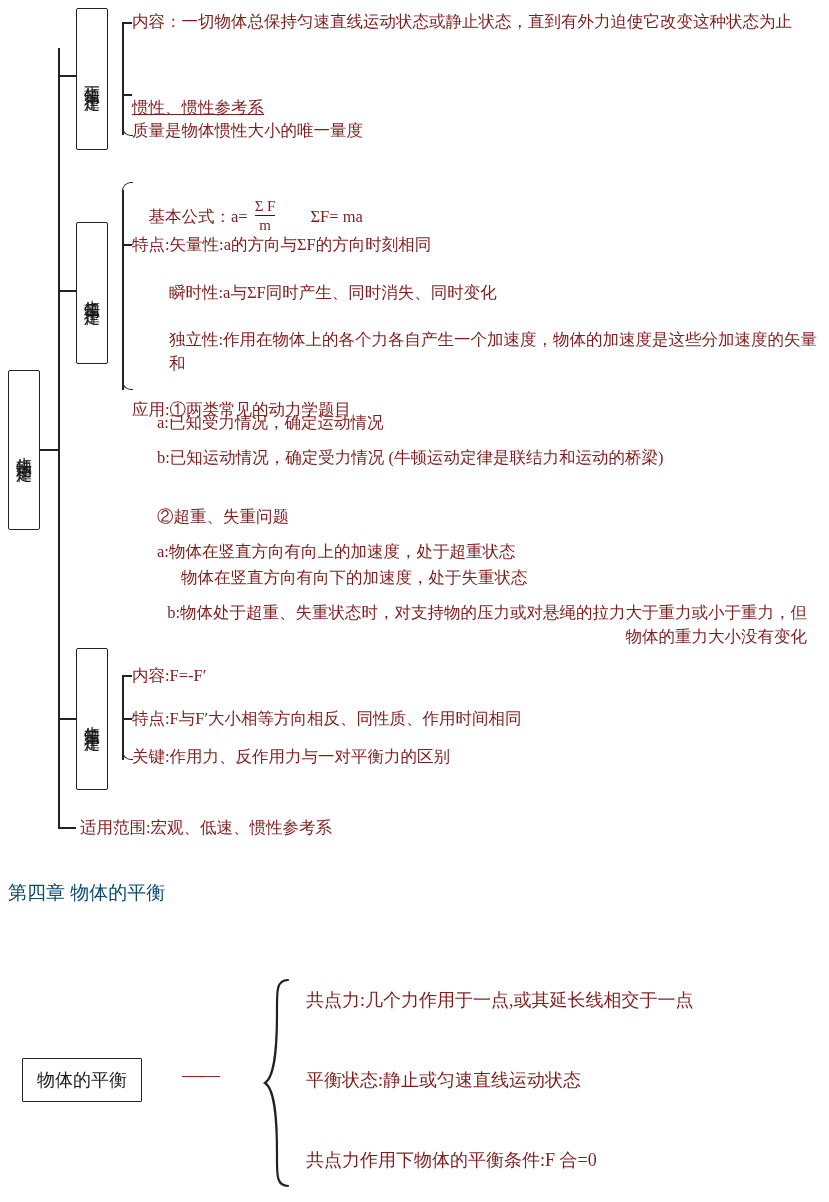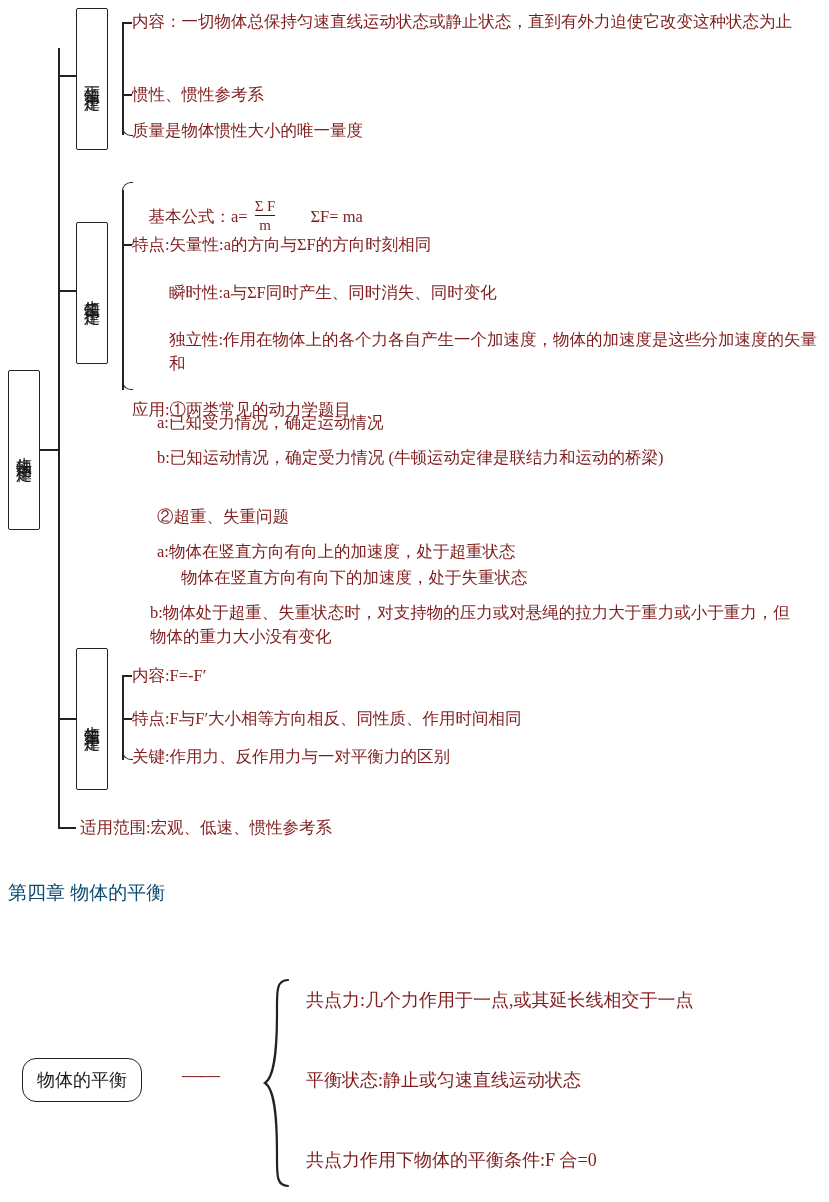--- a/index.html
+++ b/index.html
@@ -81,21 +81,21 @@
   
   .chapter {
     font-size: 19px;
     font-family: "Liberation Sans", "DejaVu Sans", sans-serif;
     color: #0c4a6e;
   }
 
   
   .hbox {
     border: 1.5px solid #222;
-    border-radius: 14px;
+    border-radius: 1px;
     padding: 9px 14px;
     font-size: 18px;
     background: #fff;
     display: inline-block;
     font-family: "Liberation Sans", "DejaVu Sans", sans-serif;
   }
   .dash { font-size: 20px; letter-spacing: -2px; }
 </style>
 </head>
 <body>
@@ -117,21 +117,21 @@
   <div class="vbox abs" style="left:76px; top:8px; width:32px; height:142px;">
     <span class="vtext">牛顿第一定律</span>
   </div>
 
   <div class="vline" style="left:122px; top:22px; height:113px;"></div>
   <div class="hline" style="left:122px; top:22px; width:10px;"></div>
   <div class="hline" style="left:122px; top:94px; width:10px;"></div>
   <div class="corner-bl" style="left:122px; top:126px; width:11px; height:10px;"></div>
 
   <div class="abs txt txt-wrap" style="left:132px; top:10px; width:688px; text-indent:0;">内容：一切物体总保持匀速直线运动状态或静止状态，直到有外力迫使它改变这种状态为止</div>
-  <div class="abs txt" style="left:132px; top:83px;">惯性、惯性参考系</div>
+  <div class="abs txt" style="left:132px; top:96px;text-decoration:underline;">惯性、惯性参考系</div>
   <div class="abs txt" style="left:132px; top:119px;">质量是物体惯性大小的唯一量度</div>
 
   <div class="vbox abs" style="left:76px; top:222px; width:32px; height:142px;">
     <span class="vtext">牛顿第二定律</span>
   </div>
 
   <div class="vline" style="left:122px; top:190px; height:200px;"></div>
   <div class="corner-tl" style="left:122px; top:182px; width:11px; height:10px;"></div>
   <div class="hline" style="left:122px; top:244px; width:10px;"></div>
   <div class="corner-bl" style="left:122px; top:380px; width:11px; height:10px;"></div>
@@ -143,21 +143,21 @@
   </div>
   <div class="abs txt" style="left:169px; top:281px;">瞬时性:a与ΣF同时产生、同时消失、同时变化</div>
   <div class="abs txt txt-wrap" style="left:169px; top:328px; width:650px;">独立性:作用在物体上的各个力各自产生一个加速度，物体的加速度是这些分加速度的矢量和</div>
 
   <div class="abs txt" style="left:132px; top:375px;margin-top:23px;">应用:①两类常见的动力学题目</div>
   <div class="abs txt" style="left:157px; top:411px;">a:已知受力情况，确定运动情况</div>
   <div class="abs txt txt-wrap" style="left:157px; top:446px; width:640px; text-indent:0;">b:已知运动情况，确定受力情况 (牛顿运动定律是联结力和运动的桥梁)</div>
   <div class="abs txt" style="left:157px; top:505px;">②超重、失重问题</div>
   <div class="abs txt" style="left:157px; top:540px;">a:物体在竖直方向有向上的加速度，处于超重状态</div>
   <div class="abs txt" style="left:181px; top:566px;">物体在竖直方向有向下的加速度，处于失重状态</div>
-  <div class="abs txt txt-wrap" style="left:150px; top:601px; width:650px;">b:物体处于超重、失重状态时，对支持物的压力或对悬绳的拉力大于重力或小于重力，但物体的重力大小没有变化</div>
+  <div class="abs txt txt-wrap" style="left:157px; top:601px; width:650px;text-align:right;">b:物体处于超重、失重状态时，对支持物的压力或对悬绳的拉力大于重力或小于重力，但物体的重力大小没有变化</div>
 
   <div class="vbox abs" style="left:76px; top:648px; width:32px; height:142px;">
     <span class="vtext">牛顿第三定律</span>
   </div>
 
   <div class="vline" style="left:122px; top:675px; height:85px;"></div>
   <div class="hline" style="left:122px; top:675px; width:10px;"></div>
   <div class="hline" style="left:122px; top:718px; width:10px;"></div>
   <div class="corner-bl" style="left:122px; top:750px; width:11px; height:10px;"></div>
 

